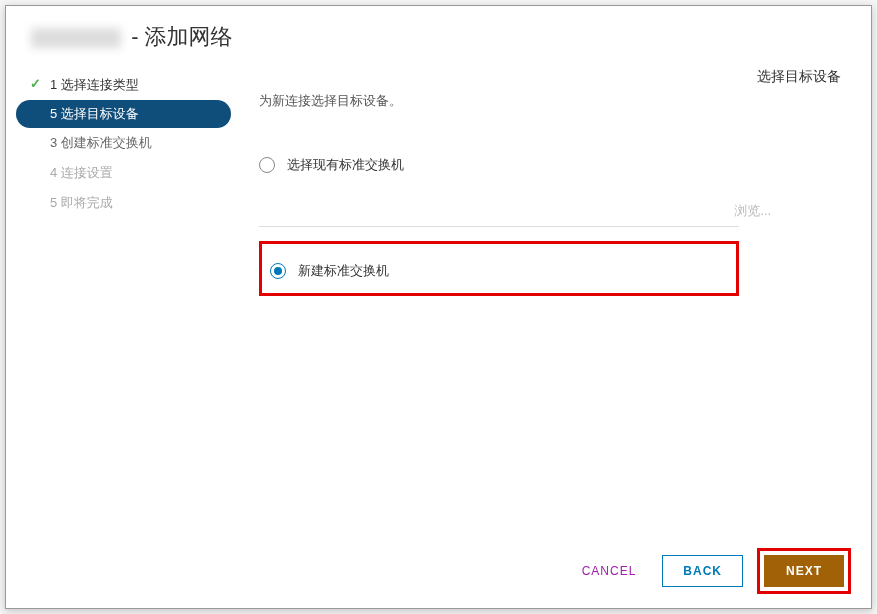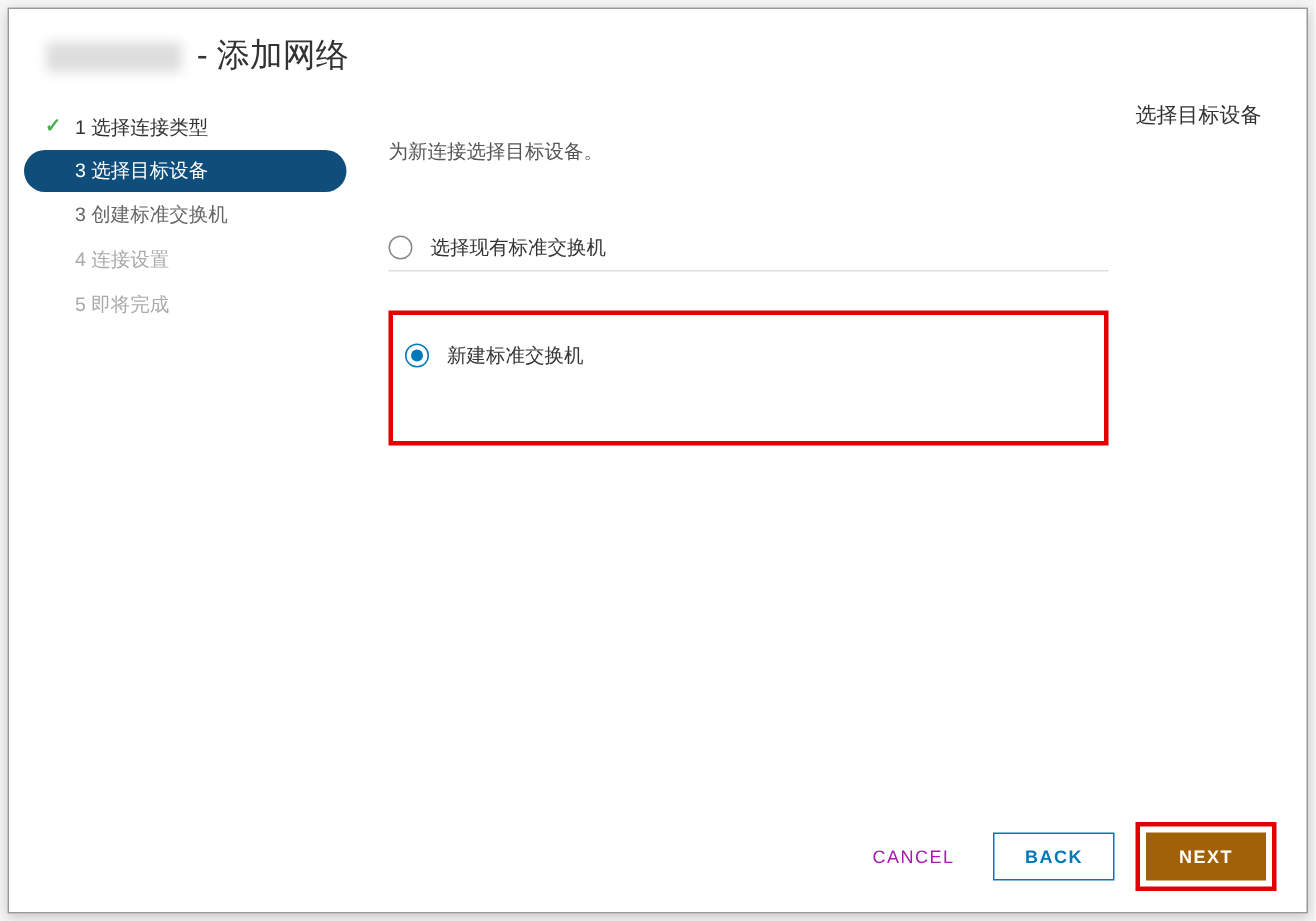--- a/index.html
+++ b/index.html
@@ -82,22 +82,22 @@
     }
     .radio.checked { border-color:#0079b8; }
     .radio.checked::after {
       content:""; position:absolute; width:8px; height:8px; background:#0079b8;
       border-radius:50%; top:3px; left:3px;
     }
     .browse-row { display:flex; justify-content:flex-end; padding-right:70px; margin-top:28px; color:#bbb; }
     .divider { border:none; border-top:1px solid #ddd; margin-top:6px; width: 480px; }
     .hl-box1 {
       border: 3px solid #e30000;
-      margin-top: 26px;
-      padding: 18px 20px 48px 8px;
+      margin-top: 14px;
+      padding: 18px 20px 13px 8px;
       width: 480px;
     }
     .hl-box1 .radio-row { margin-top: 0; }
     .field-row { display:flex; align-items:center; margin-top: 28px; margin-left:28px; }
     .field-label { width:130px; font-size:13px; color:#555; }
     .mtu-input {
       border:none; border-bottom:1px solid #888; padding:2px 4px;
       font-size:13px; outline:none; width:150px; color:#333;
     }
     .dialog-footer {
@@ -129,35 +129,38 @@
 
 <div class="dialog">
   <div class="dialog-title">
     <span class="title-blur"></span>
     <span>- 添加网络</span>
   </div>
 
   <div class="dialog-body">
     <ul class="wizard-steps">
       <li class="done"><span>1 选择连接类型</span></li>
-      <li class="active"><span>3 选择目标设备</span></li>
+      <li class="active"><span>5 选择目标设备</span></li>
       <li><span>3 创建标准交换机</span></li>
       <li class="disabled"><span>4 连接设置</span></li>
       <li class="disabled"><span>5 即将完成</span></li>
     </ul>
 
     <div class="content">
       <div class="section-title">选择目标设备</div>
       <div class="section-desc">为新连接选择目标设备。</div>
 
       <div class="radio-row">
         <span class="radio"></span>
         <span>选择现有标准交换机</span>
       </div>
 
+      <div class="browse-row">
+        <span>浏览...</span>
+      </div>
       <hr class="divider">
 
       <div class="hl-box1">
         <div class="radio-row">
           <span class="radio checked"></span>
           <span>新建标准交换机</span>
         </div>
       </div>
     </div>
   </div>

